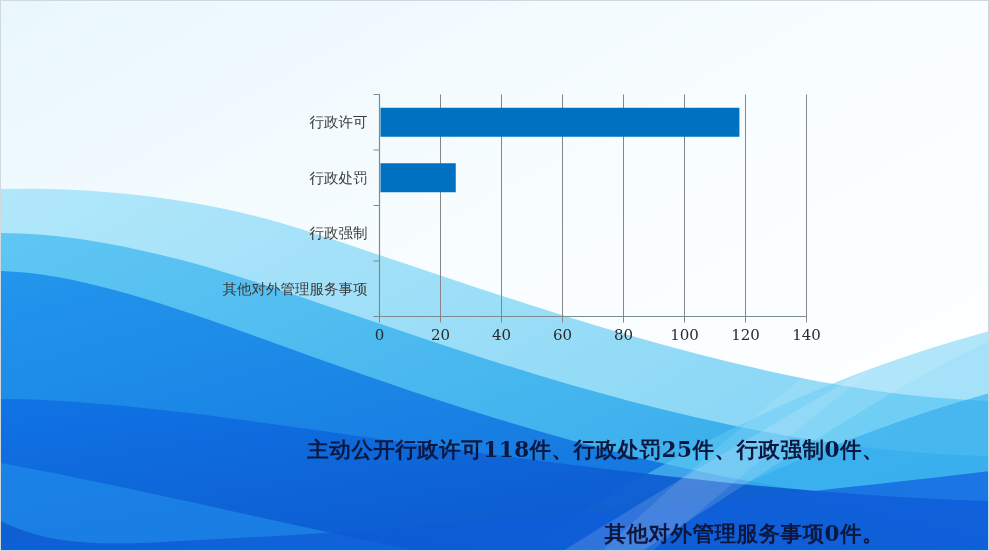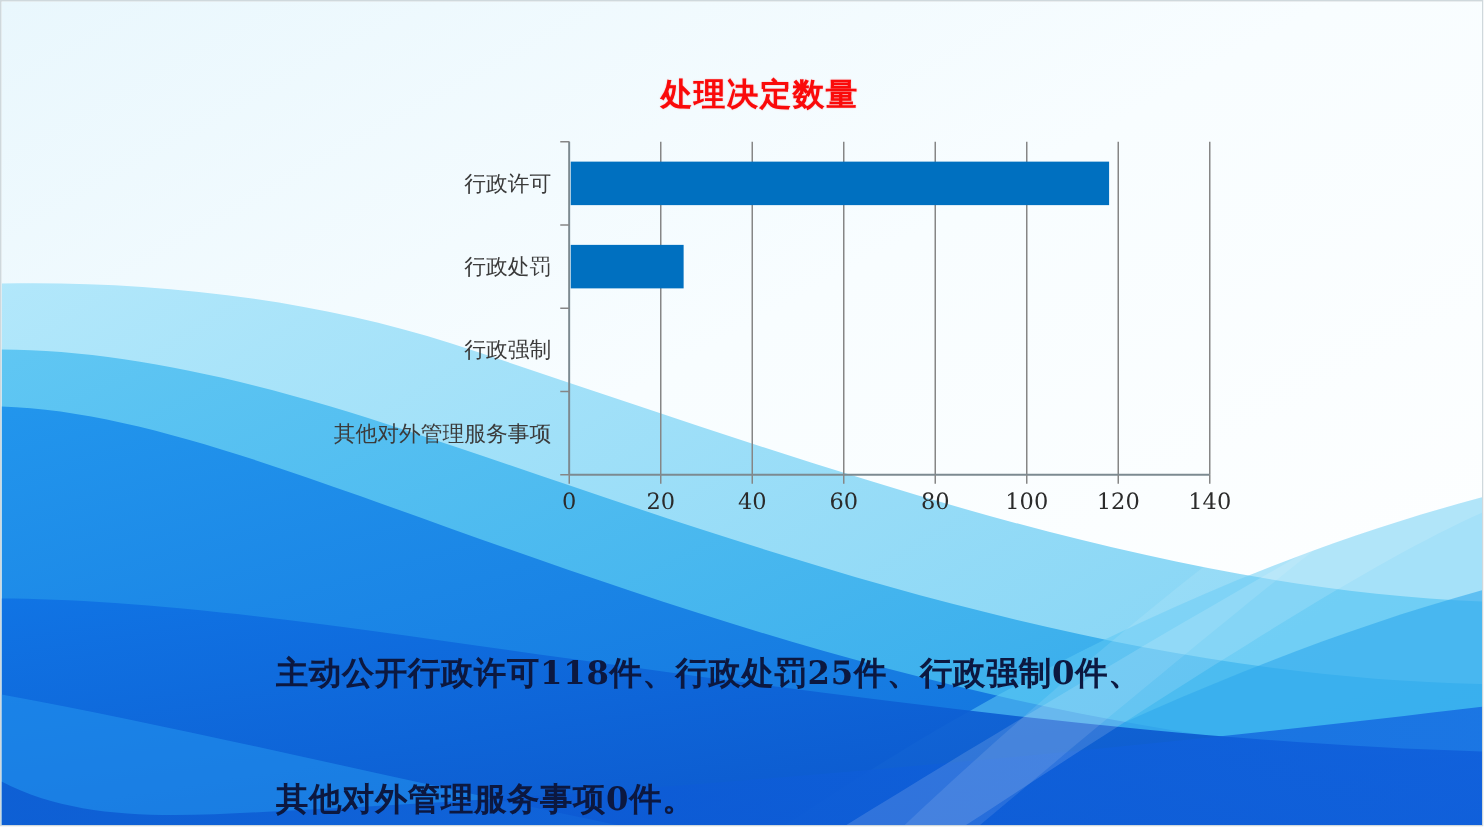--- a/index.html
+++ b/index.html
@@ -75,21 +75,21 @@
     top: 386px;
     width: 700px;
     font-family: "DejaVu Serif", "Liberation Serif", serif;
     font-size: 21.5px;
     font-weight: bold;
     line-height: 42px;
     color: #0c1840;
     letter-spacing: 0.5px;
     white-space: pre-line;
   }
-  #caption .cap-line { display: block; }
+  #caption .cap-line { display: block; text-align: right; }
 </style>
 </head>
 <body>
 
 <div id="slide">
 
   <svg id="bg-waves" viewBox="0 0 989 551" preserveAspectRatio="none" xmlns="http://www.w3.org/2000/svg">
     <defs>
       <linearGradient id="gBase" x1="0" y1="0" x2="1" y2="1">
         <stop offset="0%" stop-color="#e9f7fd"></stop>
@@ -135,21 +135,20 @@
     <path d="M0,462 L0,551 L420,551 C270,520 130,486 0,462 Z" fill="#2596ef" opacity="0.55"></path>
 
     <path d="M0,520 L0,551 L989,551 L989,470 C740,500 430,528 180,540 C110,544 50,546 0,520 Z" fill="url(#gDark)" opacity="0.75"></path>
 
     <path d="M989,300 C880,360 740,440 560,551 L640,551 C810,440 920,370 989,340 Z" fill="#ffffff" opacity="0.14"></path>
     <path d="M989,240 C900,300 760,400 600,551 L650,551 C830,400 930,320 989,280 Z" fill="#ffffff" opacity="0.10"></path>
   </svg>
 
   <div id="chart-area">
 
-    <div class="chart-title">处理决定数量</div>
 
     <svg id="plot-svg" width="989" height="370" xmlns="http://www.w3.org/2000/svg">
 
       <g id="gridlines">
           <line x1="378.5" y1="93.5" x2="378.5" y2="315.5" class="gridline"></line>
           <line x1="439.5" y1="93.5" x2="439.5" y2="315.5" class="gridline"></line>
           <line x1="500.5" y1="93.5" x2="500.5" y2="315.5" class="gridline"></line>
           <line x1="561.5" y1="93.5" x2="561.5" y2="315.5" class="gridline"></line>
           <line x1="622.5" y1="93.5" x2="622.5" y2="315.5" class="gridline"></line>
           <line x1="683.5" y1="93.5" x2="683.5" y2="315.5" class="gridline"></line>

